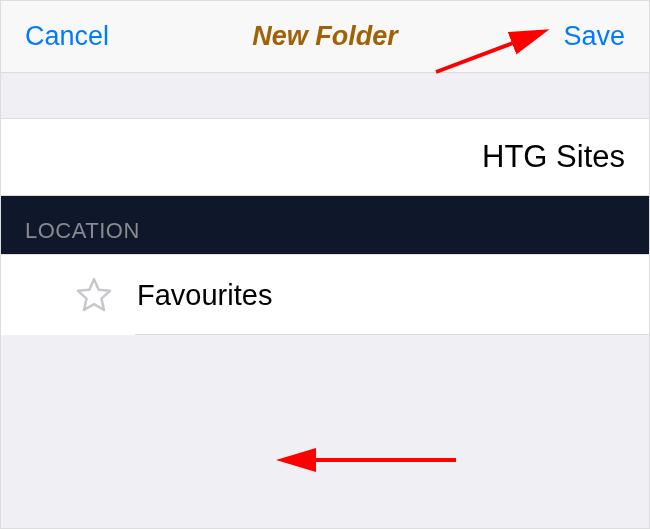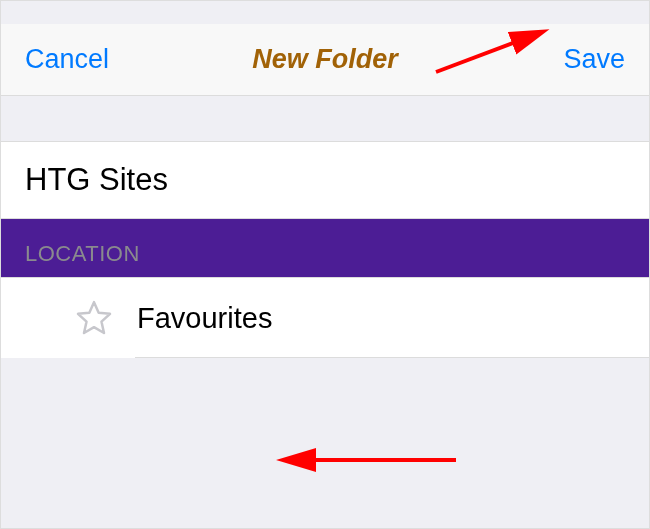--- a/index.html
+++ b/index.html
@@ -23,21 +23,20 @@
       background: #efeff4;
     }
     .nav-bar {
       background: #f8f8f8;
       height: 72px;
       display: flex;
       align-items: center;
       justify-content: space-between;
       padding: 0 24px;
       border-bottom: 1px solid #dcdcdc;
-      margin-top: 23px;
     }
     .nav-cancel {
       color: #007aff;
       font-size: 27px;
       font-weight: 400;
       cursor: pointer;
     }
     .nav-title {
       color: #a16207;
       font-size: 27px;
@@ -55,29 +54,30 @@
     }
     .spacer {
       height: 45px;
       background: #efeff4;
     }
     .input-row {
       background: #fff;
       padding: 20px 24px;
       border-top: 1px solid #dcdcdc;
       border-bottom: 1px solid #dcdcdc;
+      text-align: right;
     }
     .input-value {
       font-size: 31px;
       color: #000;
       font-weight: 400;
     }
     .section-spacer {
       height: 58px;
-      background: #4c1d95;
+      background: #0f172a;
       display: flex;
       align-items: flex-end;
       padding: 0 24px 10px 24px;
     }
     .section-header {
       color: #8a8a8e;
       font-size: 22px;
       letter-spacing: 0.5px;
       font-weight: 400;
     }

